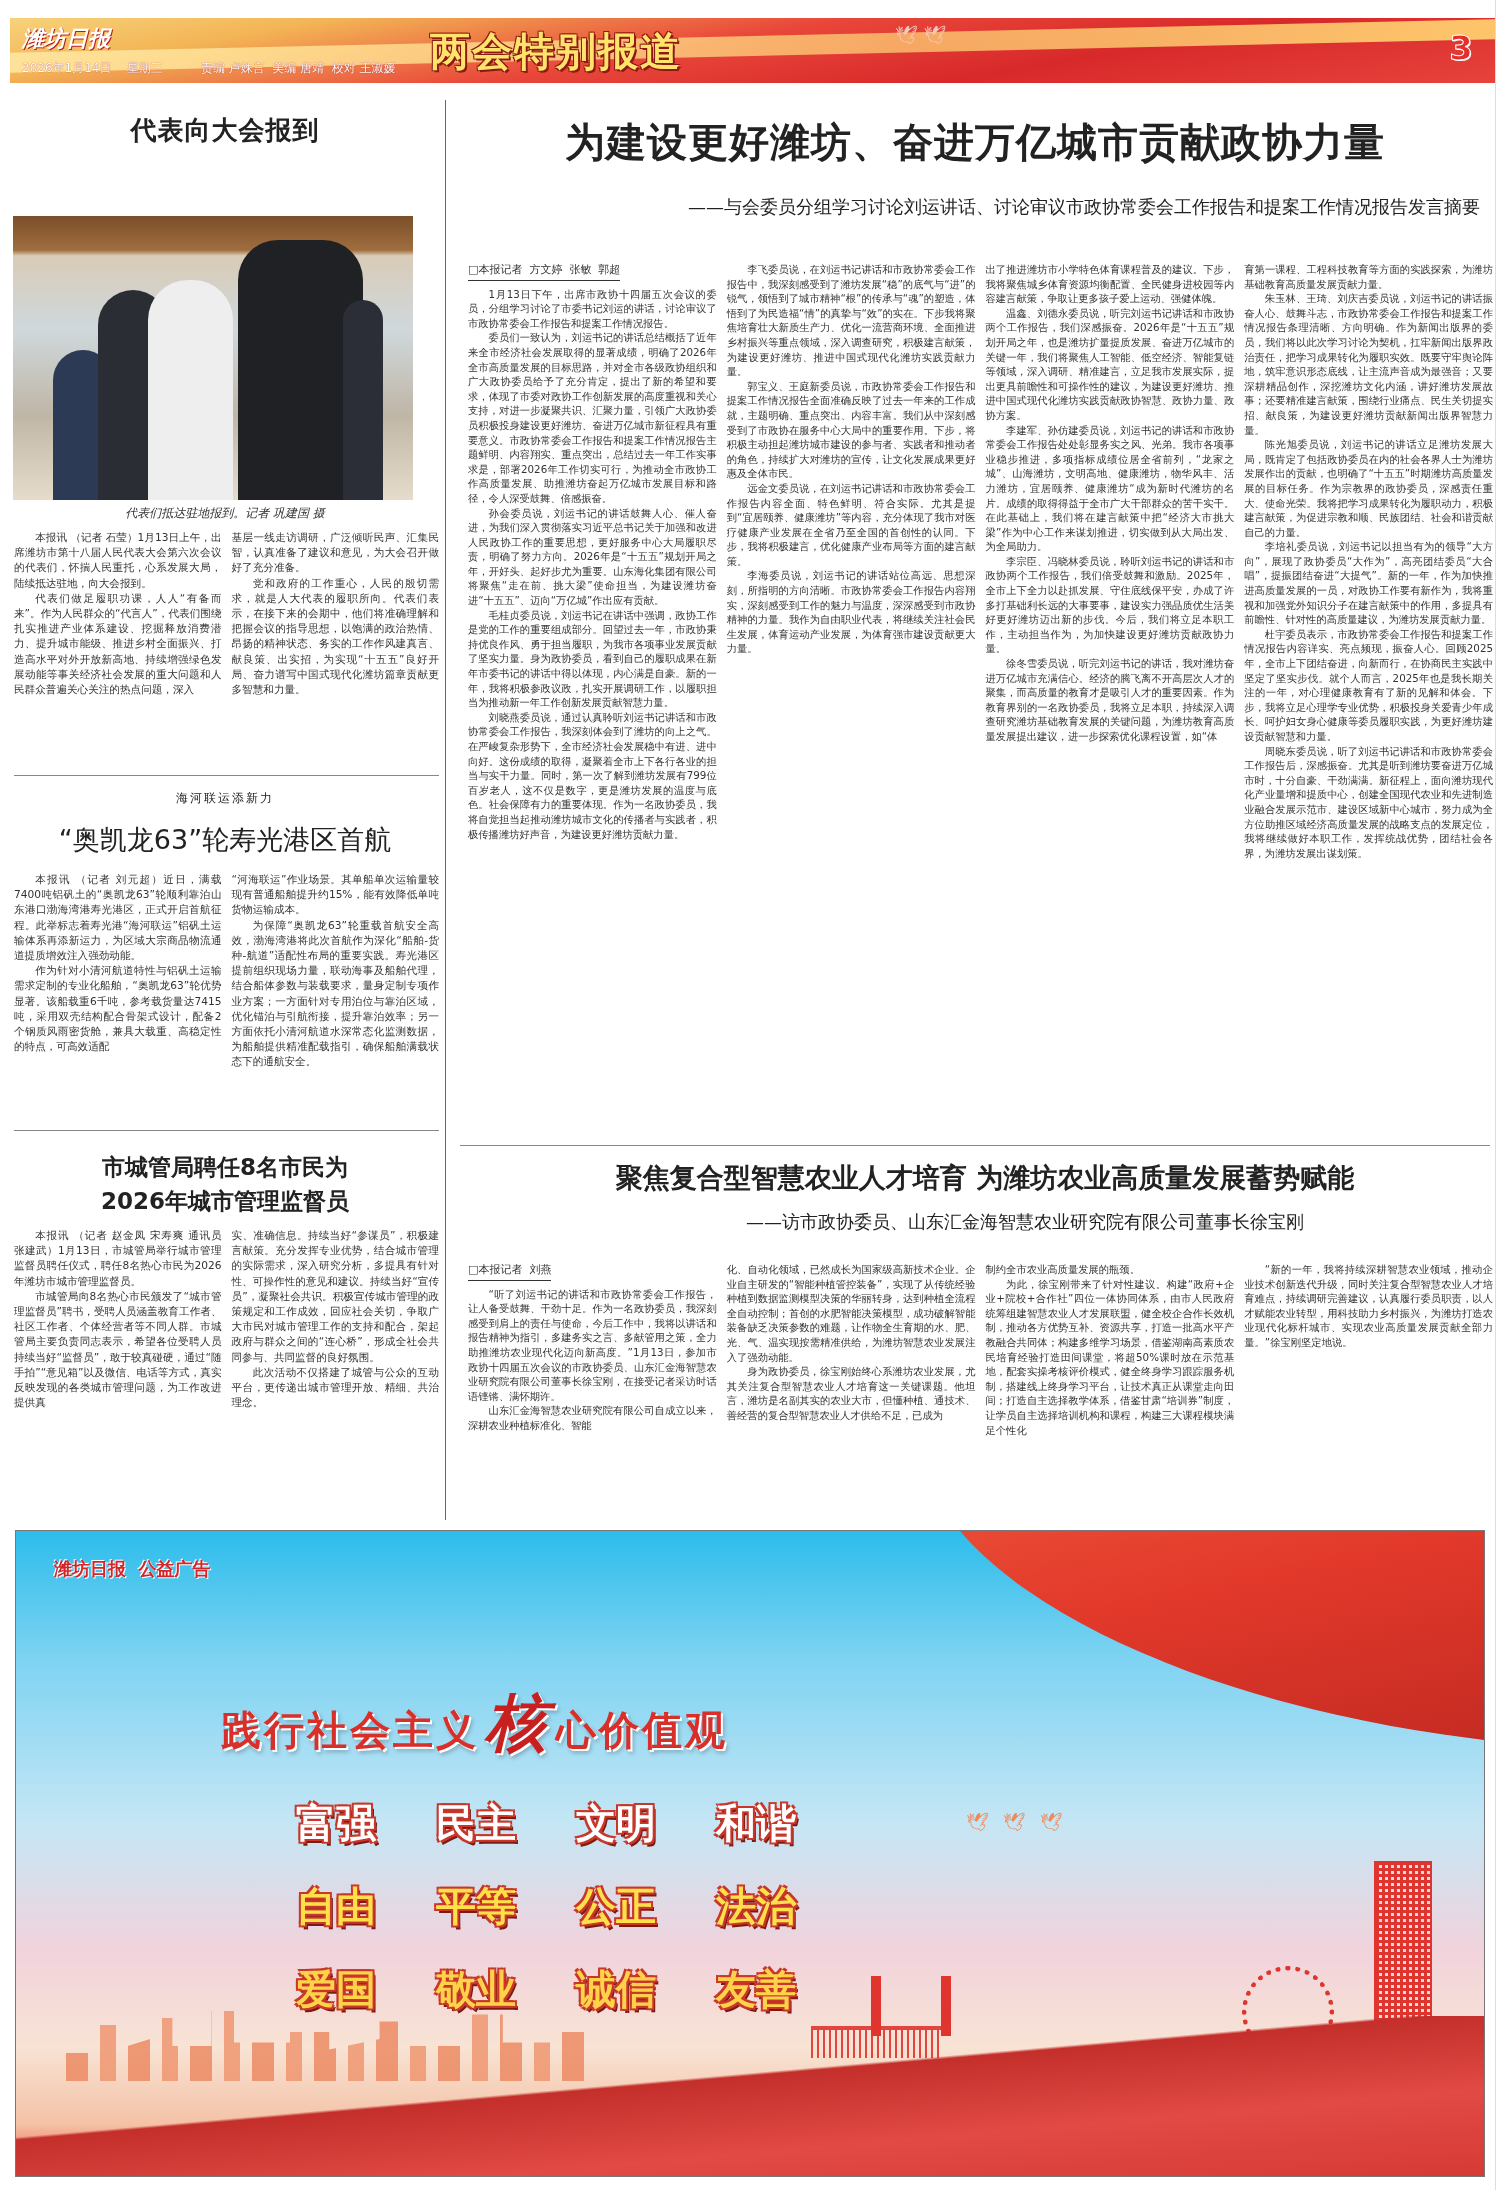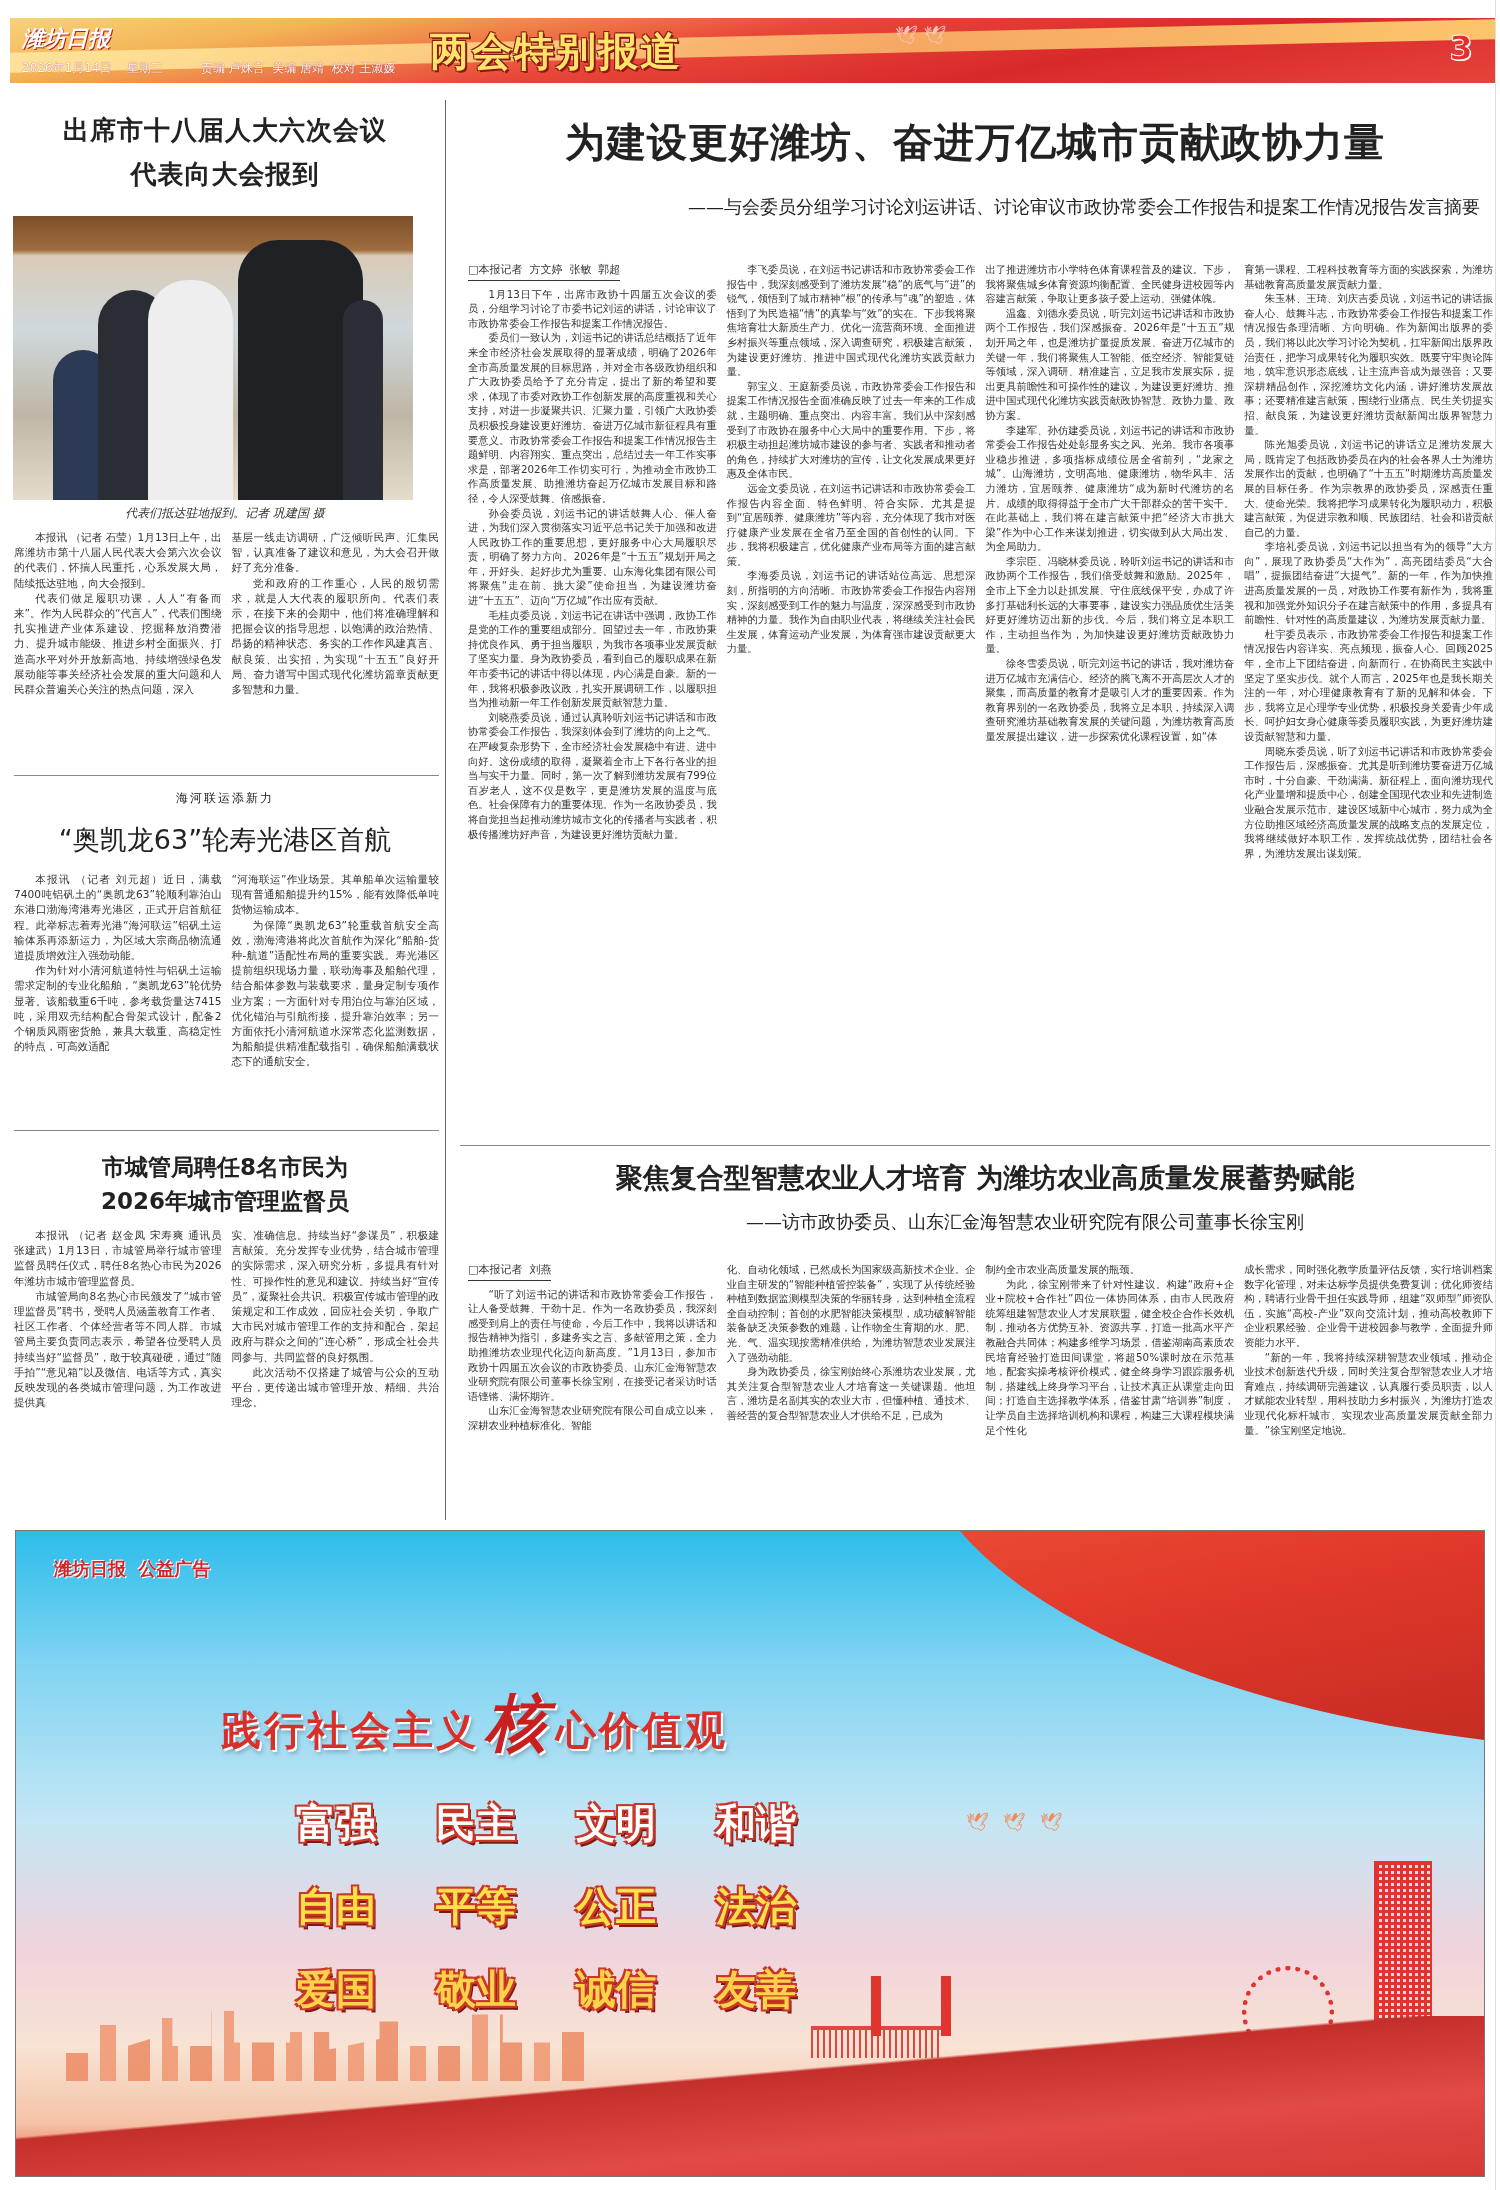--- a/index.html
+++ b/index.html
@@ -108,21 +108,20 @@
   <div class="meta"><span>2026年1月14日</span>    <span>星期三</span>          <span>责编 卢姝言  美编 唐靖  校对 王淑媛</span></div>
   <div class="section-title">两会特别报道</div>
   <div class="doves">🕊 🕊</div>
   <div class="page-no">3</div>
 </header>
 
 <div class="col-rule"></div>
 <div class="page-border-right"></div>
 
 <h2 class="article headline" id="a1-title">
-  <div>出席市十八届人大六次会议</div>
   <div>代表向大会报到</div>
 </h2>
 <div class="article" id="a1-photo">
   <div class="fig" style="left:40px;width:60px;height:150px;background:#2c3a55"></div>
   <div class="fig" style="left:85px;width:70px;height:210px;background:#2a2d33"></div>
   <div class="fig" style="left:135px;width:85px;height:220px;background:#eeeeee"></div>
   <div class="fig" style="left:225px;width:125px;height:260px;background:#1f2124"></div>
   <div class="fig" style="left:330px;width:40px;height:200px;background:#2b2e36"></div>
 </div>
 <div class="article" id="a1-caption">代表们抵达驻地报到。记者 巩建国 摄</div>
@@ -218,21 +217,20 @@
     </div>
     <div class="col">
       <p style="text-indent:0">化、自动化领域，已然成长为国家级高新技术企业。企业自主研发的“智能种植管控装备”，实现了从传统经验种植到数据监测模型决策的华丽转身，达到种植全流程全自动控制；首创的水肥智能决策模型，成功破解智能装备缺乏决策参数的难题，让作物全生育期的水、肥、光、气、温实现按需精准供给，为潍坊智慧农业发展注入了强劲动能。</p>
       <p>身为政协委员，徐宝刚始终心系潍坊农业发展，尤其关注复合型智慧农业人才培育这一关键课题。他坦言，潍坊是名副其实的农业大市，但懂种植、通技术、善经营的复合型智慧农业人才供给不足，已成为</p>
     </div>
     <div class="col">
       <p style="text-indent:0">制约全市农业高质量发展的瓶颈。</p>
       <p>为此，徐宝刚带来了针对性建议。构建“政府+企业+院校+合作社”四位一体协同体系，由市人民政府统筹组建智慧农业人才发展联盟，健全校企合作长效机制，推动各方优势互补、资源共享，打造一批高水平产教融合共同体；构建多维学习场景，借鉴湖南高素质农民培育经验打造田间课堂，将超50%课时放在示范基地，配套实操考核评价模式，健全终身学习跟踪服务机制，搭建线上终身学习平台，让技术真正从课堂走向田间；打造自主选择教学体系，借鉴甘肃“培训券”制度，让学员自主选择培训机构和课程，构建三大课程模块满足个性化</p>
     </div>
     <div class="col">
-      <p style="text-indent:0">成长需求，同时强化教学质量评估反馈，实行培训档案数字化管理，对未达标学员提供免费复训；优化师资结构，聘请行业骨干担任实践导师，组建“双师型”师资队伍，实施“高校-产业”双向交流计划，推动高校教师下企业积累经验、企业骨干进校园参与教学，全面提升师资能力水平。</p>
       <p>“新的一年，我将持续深耕智慧农业领域，推动企业技术创新迭代升级，同时关注复合型智慧农业人才培育难点，持续调研完善建议，认真履行委员职责，以人才赋能农业转型，用科技助力乡村振兴，为潍坊打造农业现代化标杆城市、实现农业高质量发展贡献全部力量。”徐宝刚坚定地说。</p>
     </div>
   </div>
 </div>
 
 <section class="ad">
   <div class="flag"></div>
   <div class="brand">潍坊日报  公益广告</div>
   <div class="headline-ad"><span>践行社会主义</span><span class="big">核</span><span>心价值观</span></div>
   <div class="values">

